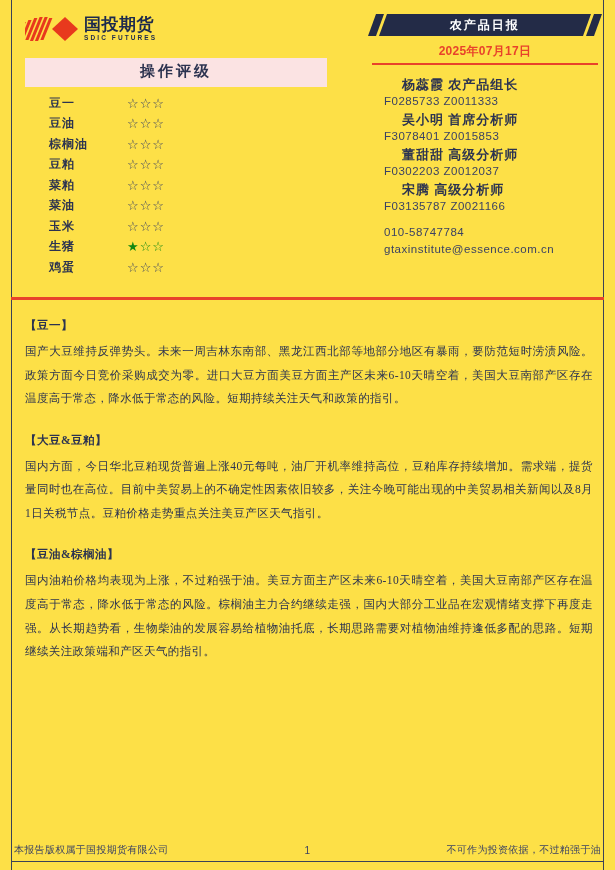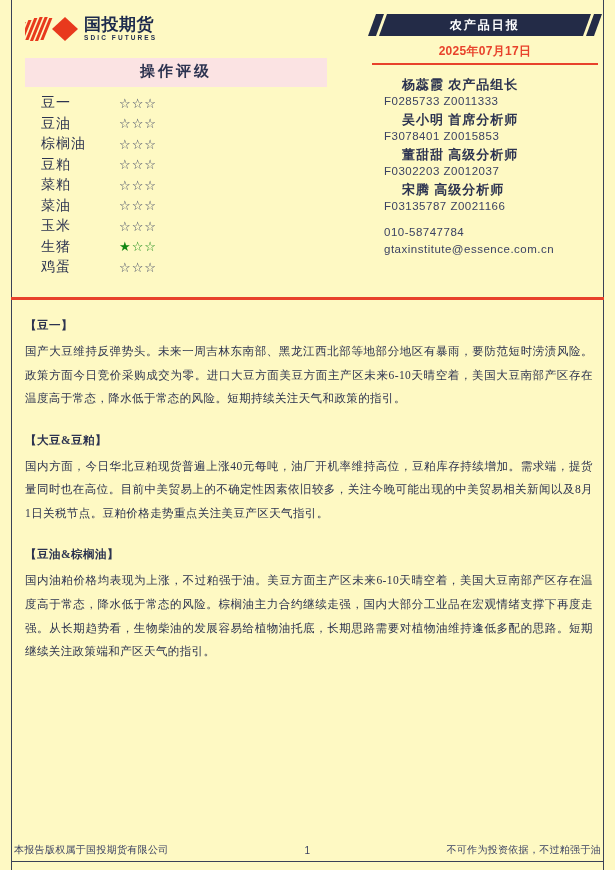--- a/index.html
+++ b/index.html
@@ -8,21 +8,21 @@
     background: #ffffff;
   }
   body {
     font-family: "Liberation Serif", "DejaVu Serif", serif;
     color: #2b3245;
   }
   .page {
     position: relative;
     width: 615px;
     height: 870px;
-    background: #fef9c3;
+    background: #fde047;
     box-sizing: border-box;
     overflow: hidden;
   }
   
   .frame-left {
     position: absolute;
     left: 11px; top: 0; bottom: 0;
     width: 1px;
     background: #3b4257;
   }
@@ -98,24 +98,25 @@
     margin-top: 6px;
     padding-left: 16px;
   }
   .rating-row {
     display: flex;
     align-items: center;
     height: 20.5px;
   }
   .rating-name {
     width: 78px;
-    font-size: 14px;
-    font-weight: normal;
+    font-size: 12px;
+    font-weight: bold;
     color: #2c3350;
     letter-spacing: 1px;
+    margin-left: 8px;
   }
   .stars {
     font-size: 13px;
     letter-spacing: 1px;
     line-height: 1;
     white-space: nowrap;
   }
   .stars.navy { color: #3a4263; }
   .stars.green { color: #128712; }
 

